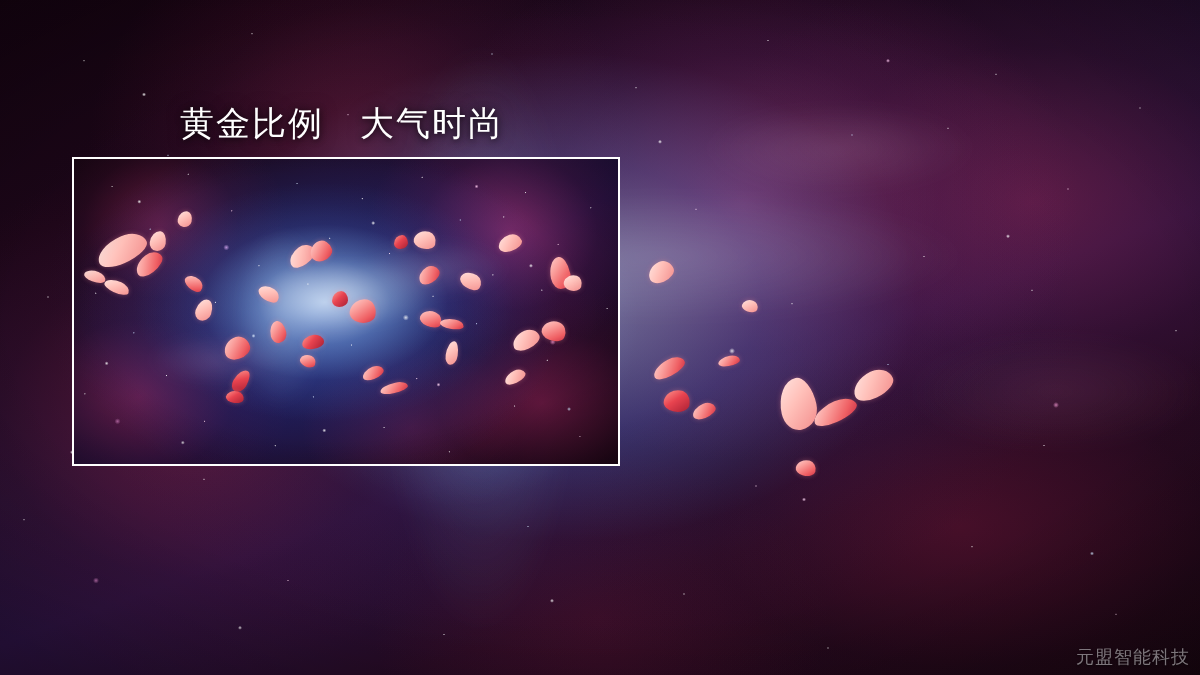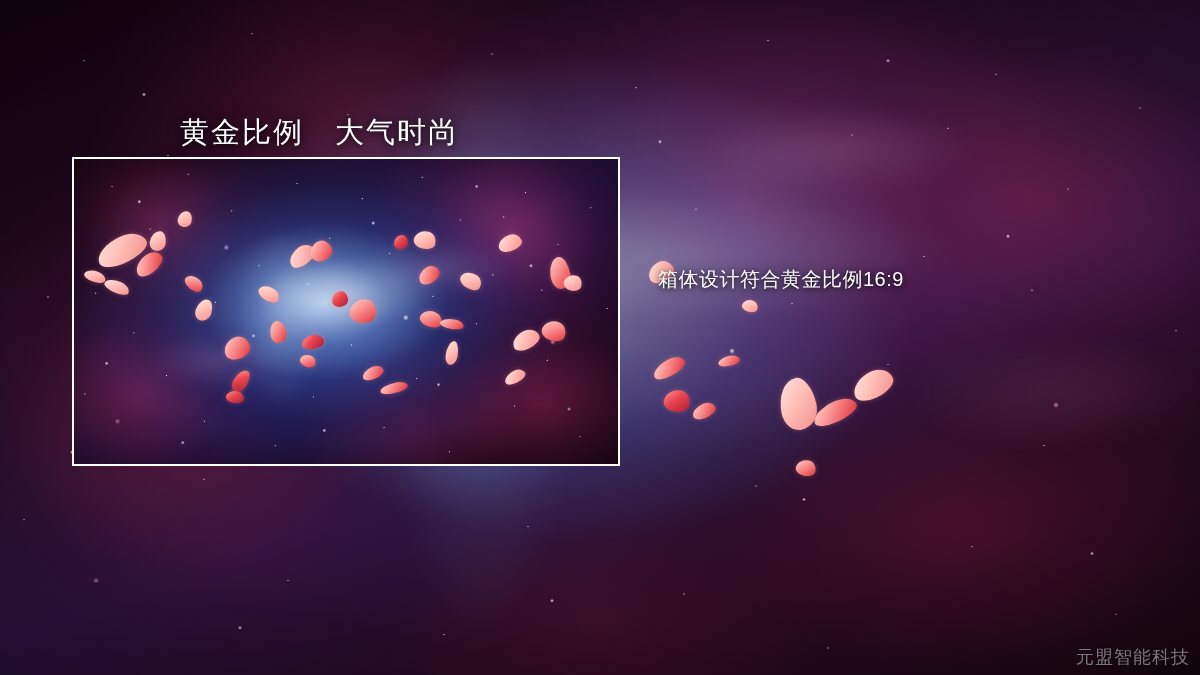--- a/index.html
+++ b/index.html
@@ -108,26 +108,25 @@
       radial-gradient(3px 3px at 28% 29%, rgba(230,180,255,0.75), transparent),
       radial-gradient(3px 3px at 88% 60%, rgba(255,160,220,0.7), transparent),
       radial-gradient(3px 3px at 8% 86%, rgba(230,140,210,0.7), transparent);
   }
 
   
   .title {
     position: absolute;
     left: 180px;
     top: 101px;
-    font-size: 29px;
+    font-size: 34px;
     letter-spacing: 2px;
     color: #ffffff;
     text-shadow: 0 1px 6px rgba(0,0,0,0.75), 0 0 16px rgba(0,0,0,0.5);
     white-space: pre;
-    margin-top: 12px;
   }
 
   
   .photo-frame {
     position: absolute;
     left: 72px;
     top: 157px;
     width: 548px;
     height: 309px;
     border: 2px solid #ffffff;
@@ -277,17 +276,16 @@
           <div class="petal" style="left: 476px; top: 98px; width: 20px; height: 32px; transform: rotate(-12deg);"></div>
           <div class="petal pale" style="left: 490px; top: 116px; width: 18px; height: 16px; transform: rotate(18deg);"></div>
           <div class="petal pale" style="left: 430px; top: 212px; width: 22px; height: 12px; transform: rotate(-26deg);"></div>
           <div class="petal pale" style="left: 104px; top: 52px; width: 14px; height: 16px; transform: rotate(12deg);"></div>
         </div>
       <div class="photo-vig"></div>
     </div>
   </div>
 
   <div class="body-text">
-    <div class="body-line">箱体设计符合黄金比例16:9</div>
   </div>
 
   <div class="watermark">元盟智能科技</div>
 </div>
 
 </body></html>

